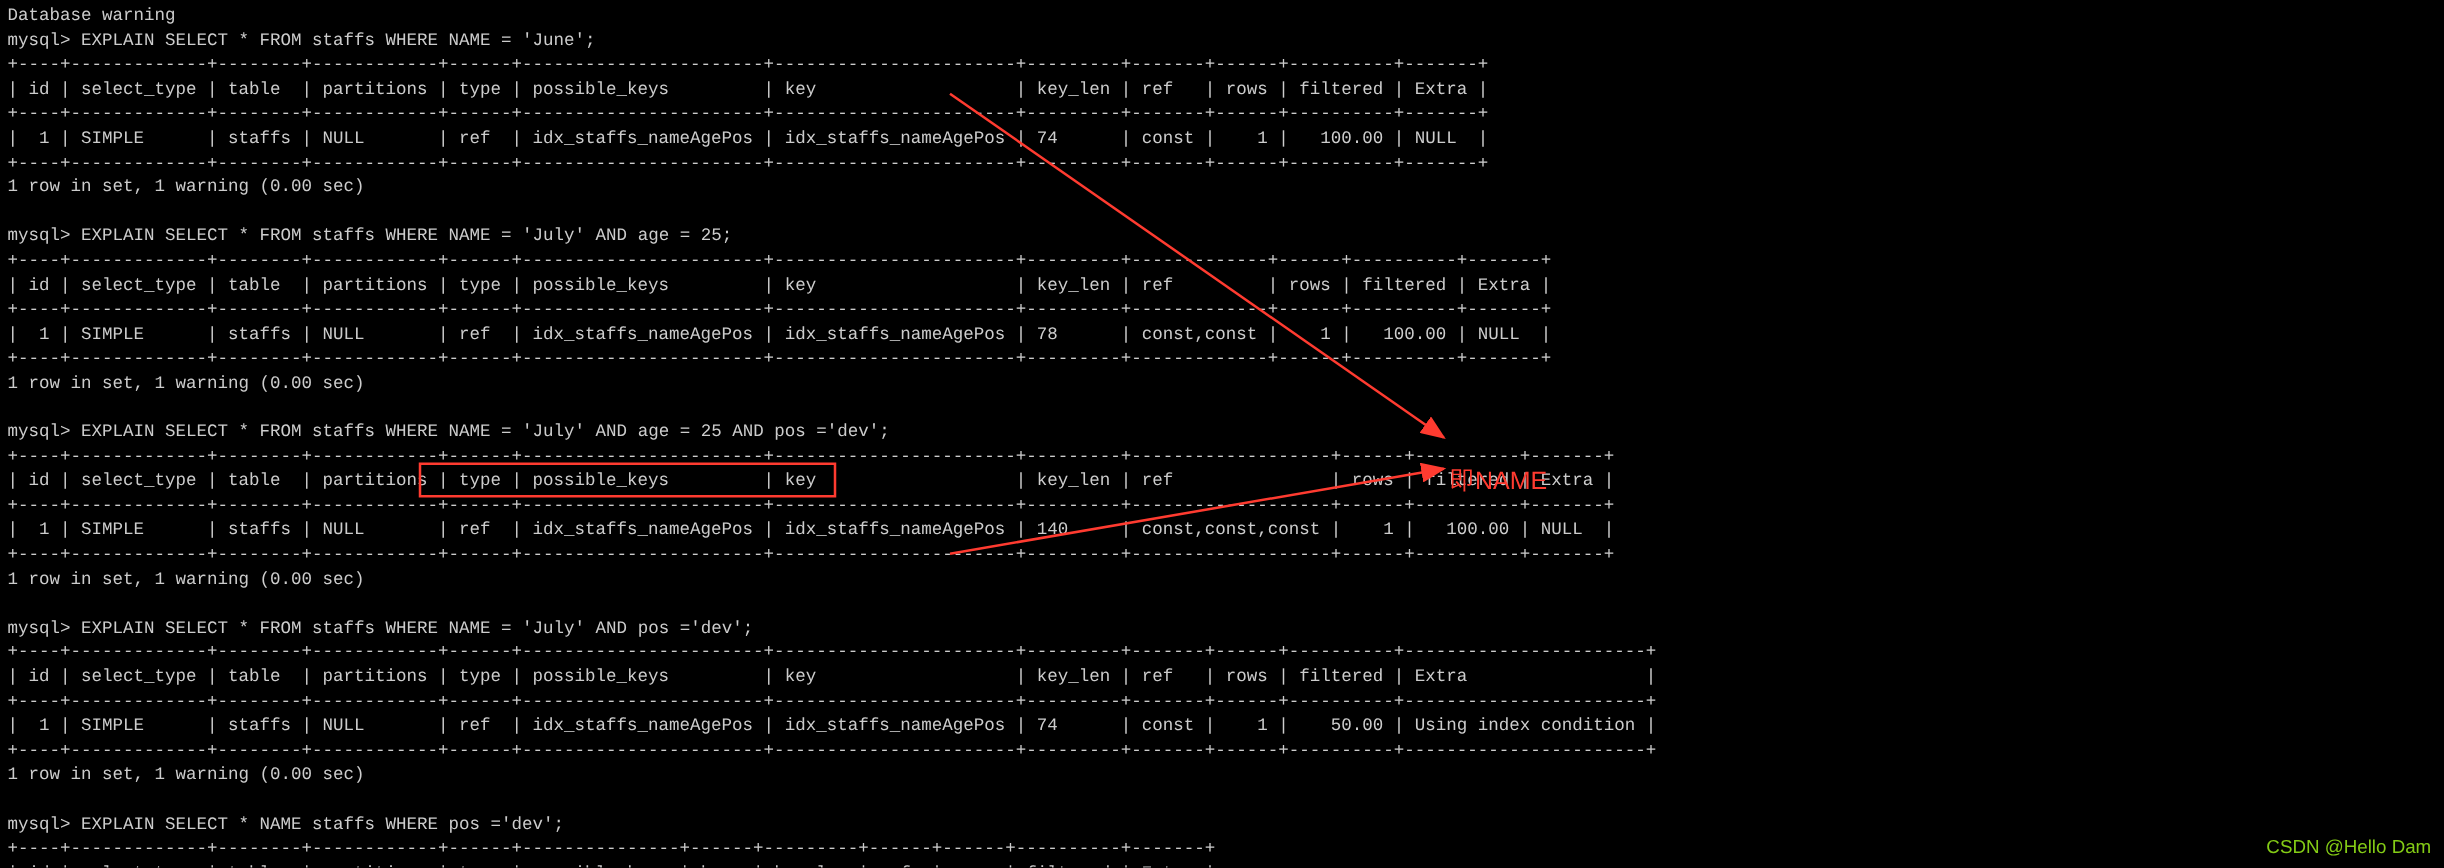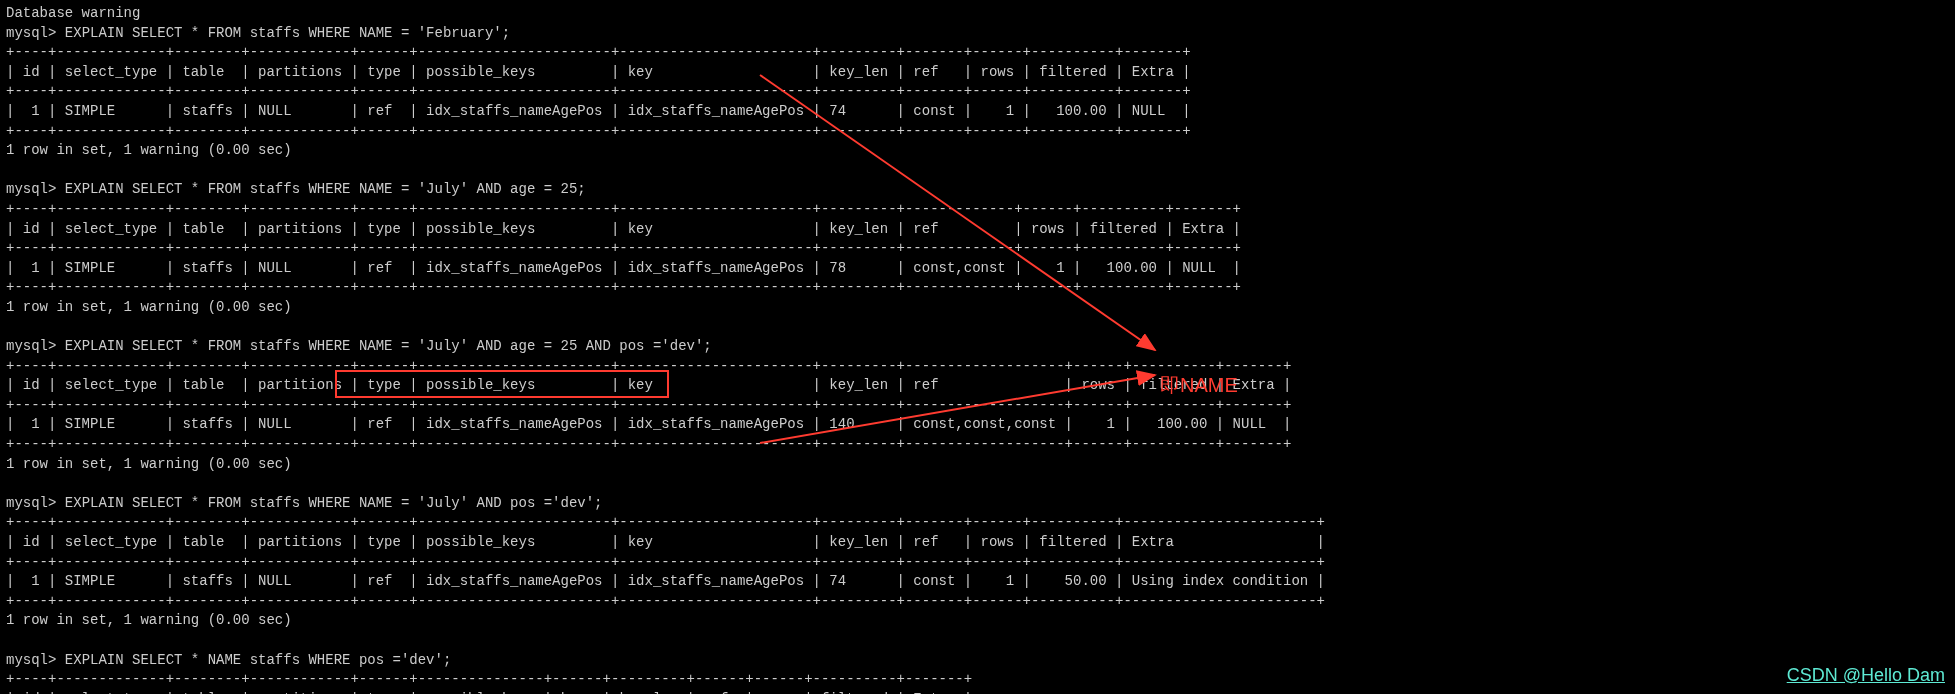--- a/index.html
+++ b/index.html
@@ -26,44 +26,43 @@
     color: #ff3b30;
     font-family: "PingFang SC", "Microsoft YaHei", sans-serif;
     font-size: 20px;
     line-height: 1.5;
     white-space: nowrap;
   }
   .watermark {
     position: absolute;
     right: 10px;
     bottom: 6px;
-    color: #5eead4;
+    color: #84cc16;
     font-family: "PingFang SC", "Microsoft YaHei", sans-serif;
-    font-size: 18px;
-    text-decoration: underline;
+    font-size: 15px;
   }
   .highlight-box {
     position: absolute;
     border: 2px solid #ff3b30;
     pointer-events: none;
   }
   svg.arrows {
     position: absolute;
     top: 0;
     left: 0;
     width: 1955px;
     height: 694px;
     pointer-events: none;
   }
 </style>
 </head>
 <body>
 
 <pre><span>Database warning</span>
-<span>mysql&gt;</span> <span>EXPLAIN SELECT * FROM staffs WHERE NAME = 'February';</span>
+<span>mysql&gt;</span> <span>EXPLAIN SELECT * FROM staffs WHERE NAME = 'June';</span>
 <span>+----+-------------+--------+------------+------+-----------------------+-----------------------+---------+-------+------+----------+-------+</span>
 <span>| id | select_type | table  | partitions | type | possible_keys         | key                   | key_len | ref   | rows | filtered | Extra |</span>
 <span>+----+-------------+--------+------------+------+-----------------------+-----------------------+---------+-------+------+----------+-------+</span>
 <span>|  1 | SIMPLE      | staffs | NULL       | ref  | idx_staffs_nameAgePos | idx_staffs_nameAgePos | 74      | const |    1 |   100.00 | NULL  |</span>
 <span>+----+-------------+--------+------------+------+-----------------------+-----------------------+---------+-------+------+----------+-------+</span>
 <span>1 row in set, 1 warning (0.00 sec)</span>
 
 <span>mysql&gt;</span> <span>EXPLAIN SELECT * FROM staffs WHERE NAME = 'July' AND age = 25;</span>
 <span>+----+-------------+--------+------------+------+-----------------------+-----------------------+---------+-------------+------+----------+-------+</span>
 <span>| id | select_type | table  | partitions | type | possible_keys         | key                   | key_len | ref         | rows | filtered | Extra |</span>

